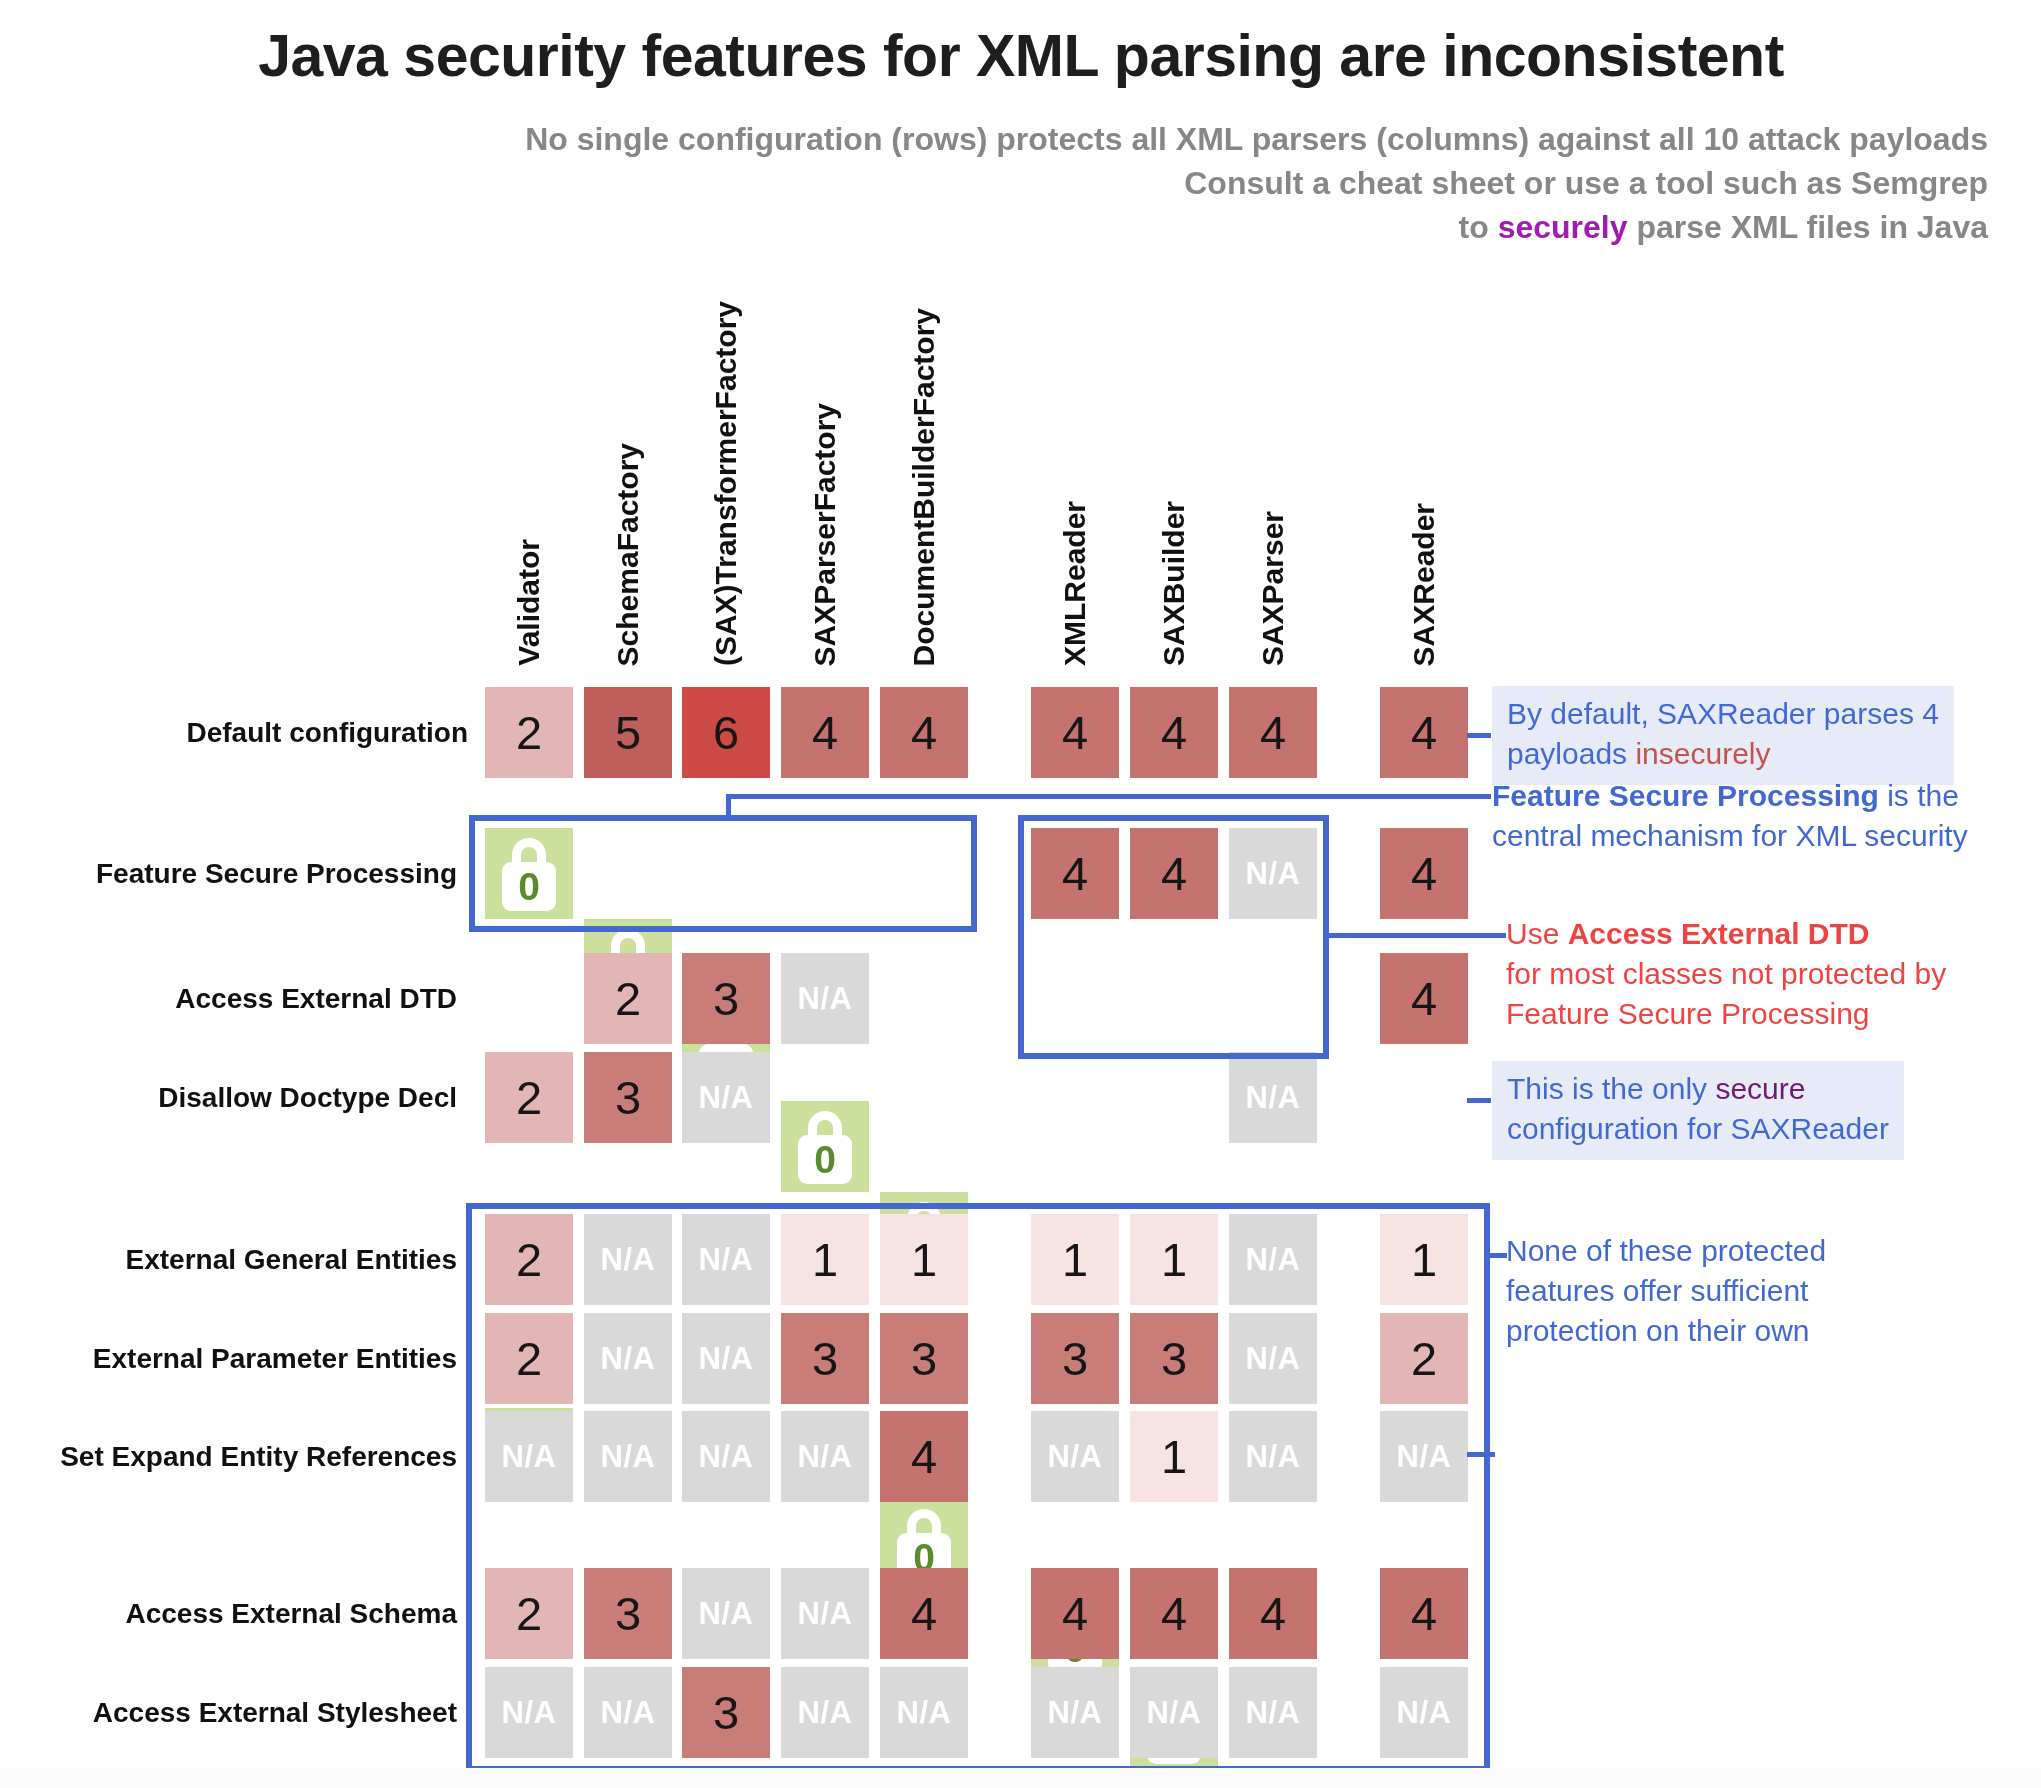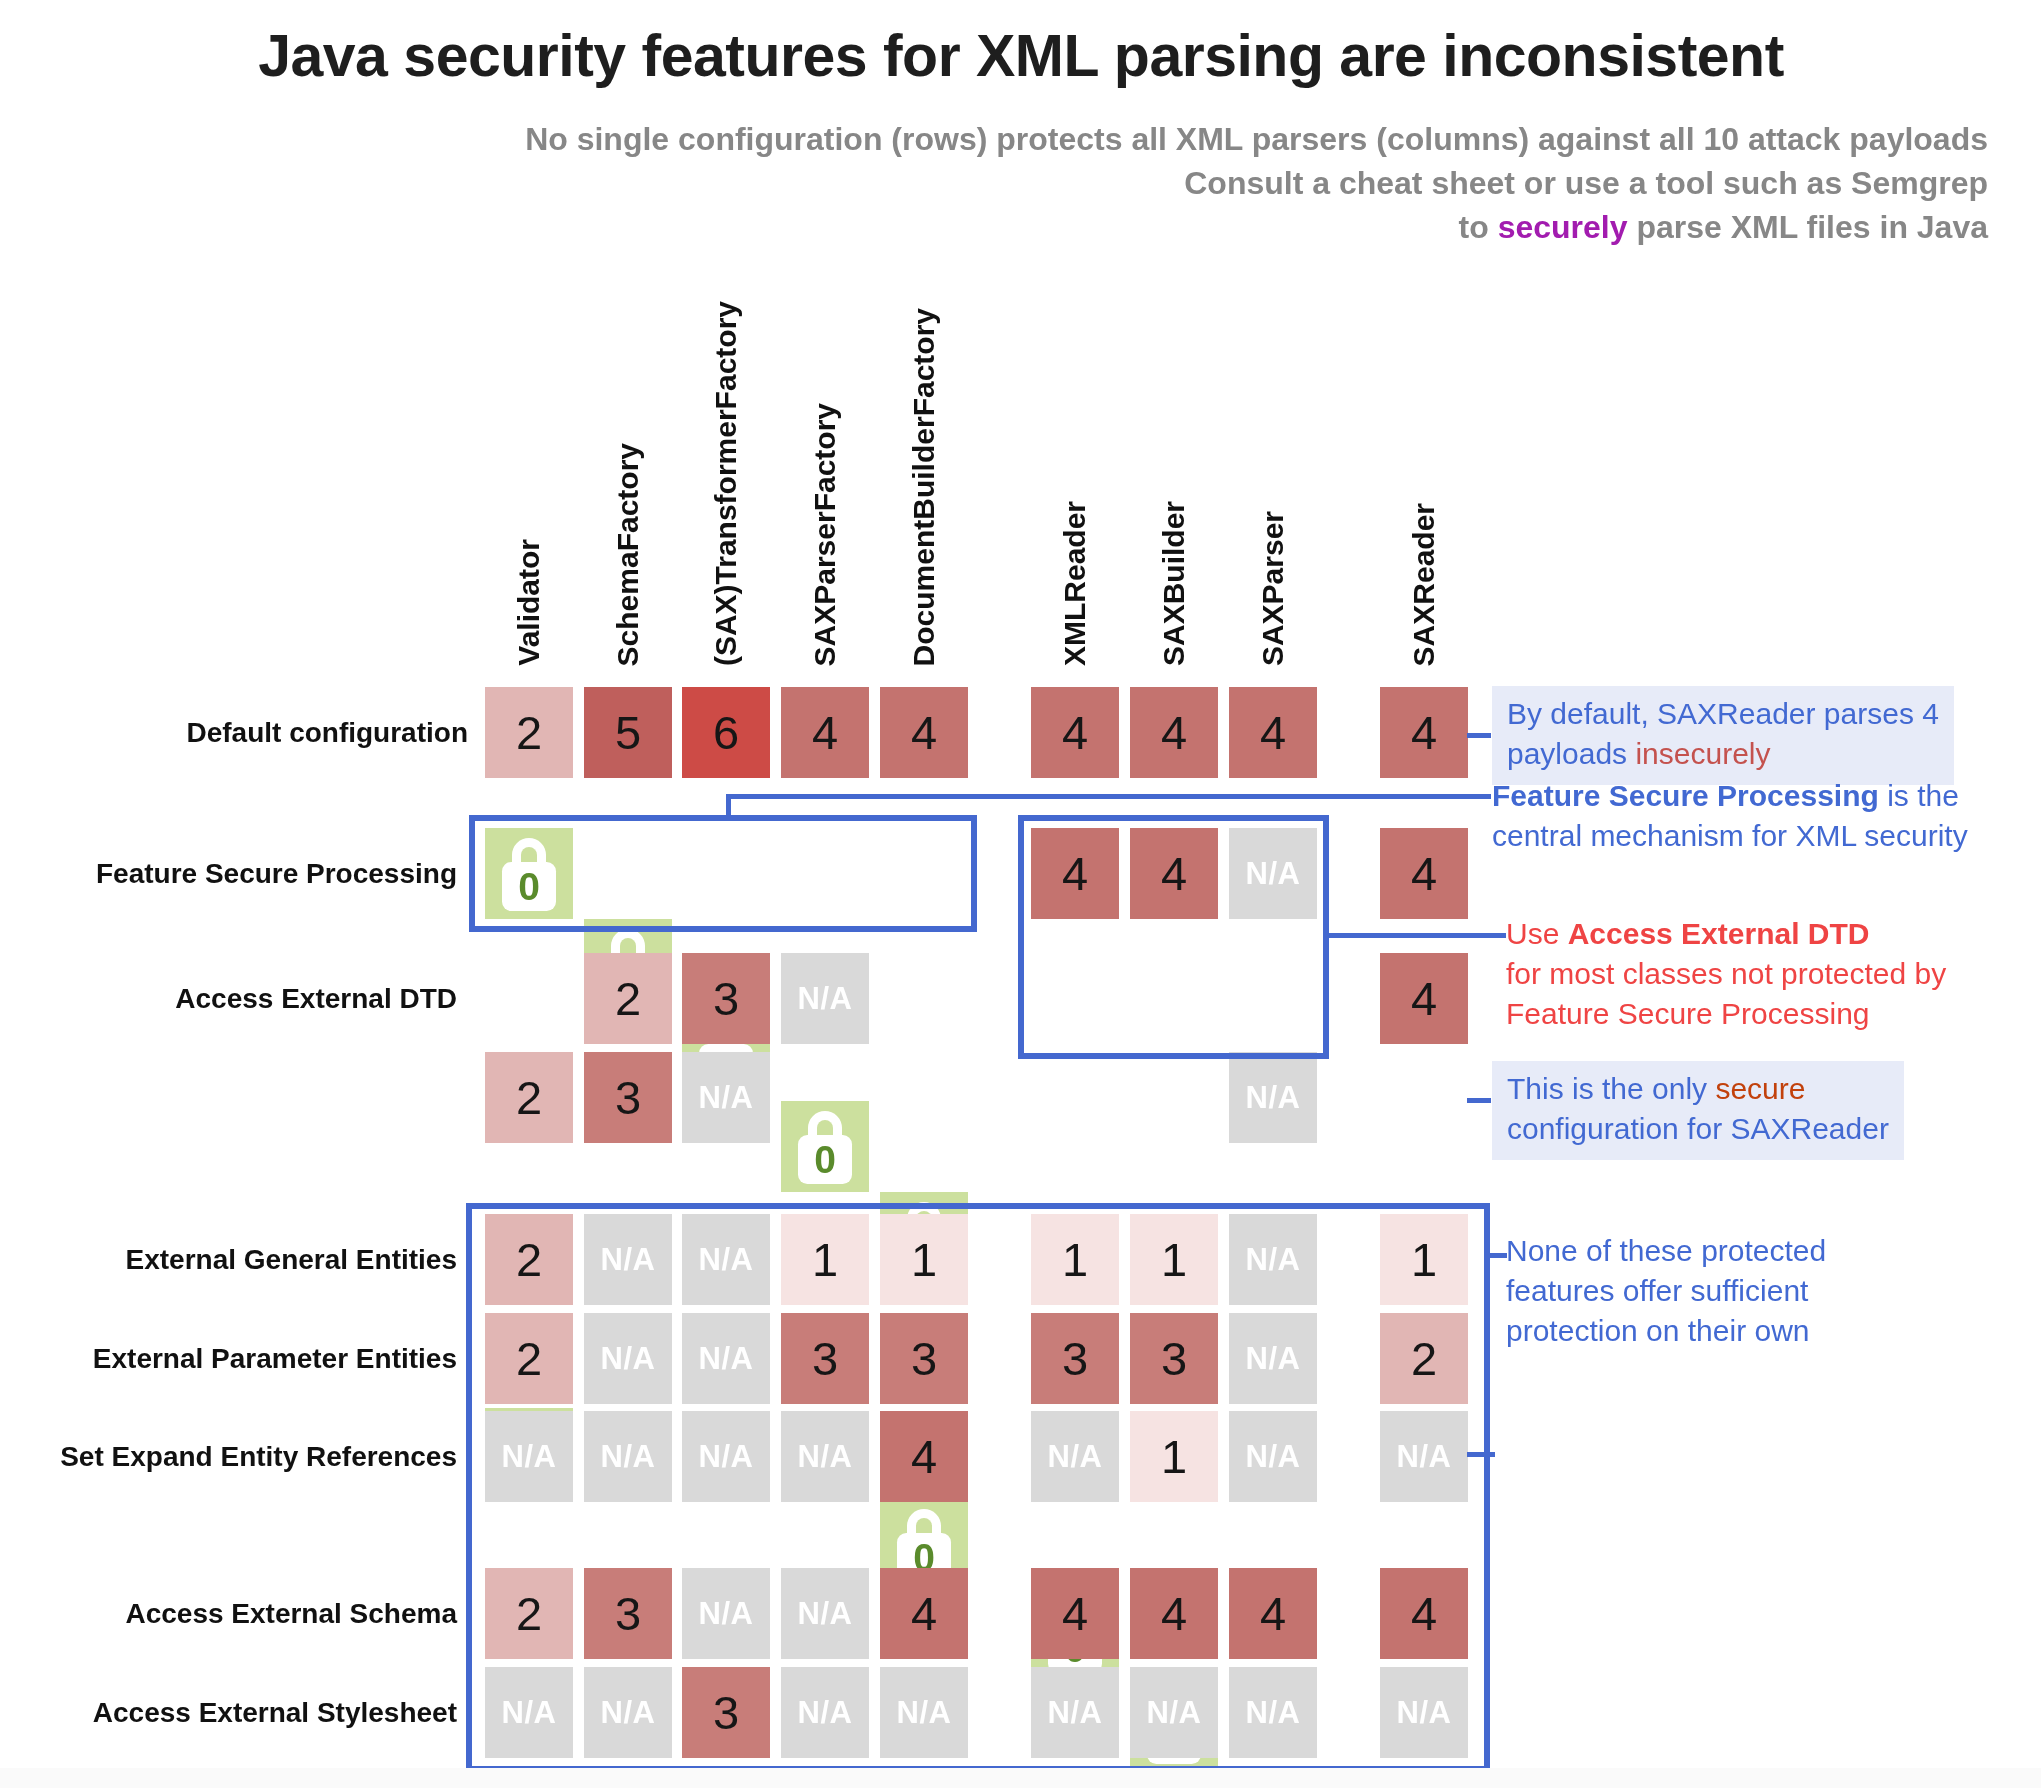--- a/index.html
+++ b/index.html
@@ -177,20 +177,21 @@
       <div class="cell lockcell" style="left: 1130px; top: 953px; background: rgb(204, 224, 158);">
         <div class="shackle"></div>
         <div class="lockbody">
           <span class="lockdigit" style="color: rgb(90, 139, 44);">0</span>
         </div>
       </div>
       <div class="cell lockcell" style="left: 1229px; top: 953px; background: rgb(204, 224, 158);">
         <div class="shackle"></div>
       </div>
       <div class="cell" style="left: 1380px; top: 953px; background: rgb(196, 115, 111);">4</div>
+      <div class="rowlabel" style="top: 1052px;">Disallow Doctype Decl</div>
       <div class="cell" style="left: 485px; top: 1052px; background: rgb(225, 182, 180);">2</div>
       <div class="cell" style="left: 584px; top: 1052px; background: rgb(200, 125, 121);">3</div>
       <div class="cell na" style="left: 682px; top: 1052px; background: rgb(217, 217, 217);">N/A</div>
       <div class="cell na" style="left: 1229px; top: 1052px; background: rgb(217, 217, 217);">N/A</div>
       <div class="rowlabel" style="top: 1214px;">External General Entities</div>
       <div class="cell" style="left: 485px; top: 1214px; background: rgb(225, 182, 180);">2</div>
       <div class="cell na" style="left: 584px; top: 1214px; background: rgb(217, 217, 217);">N/A</div>
       <div class="cell na" style="left: 682px; top: 1214px; background: rgb(217, 217, 217);">N/A</div>
       <div class="cell" style="left: 781px; top: 1214px; background: rgb(246, 227, 226);">1</div>
       <div class="cell" style="left: 880px; top: 1214px; background: rgb(246, 227, 226);">1</div>
@@ -262,21 +263,21 @@
     <span>central mechanism for XML security</span>
   </div>
 
   <div class="ann" id="ann-a3" style="color: #ef4444;">
     <span>Use </span><span class="bold">Access External DTD</span><br>
     <span>for most classes not protected by</span><br>
     <span>Feature Secure Processing</span>
   </div>
 
   <div class="ann panel" id="ann-a4" style="color: rgb(66, 105, 210); background: rgb(231, 235, 248);">
-    <span>This is the only </span><span style="color: #c2410c;">secure</span><br>
+    <span>This is the only </span><span style="color: #701a75;">secure</span><br>
     <span>configuration for SAXReader</span>
   </div>
 
   <div class="ann" id="ann-a5" style="color: rgb(66, 105, 210);">
     <span>None of these protected</span><br>
     <span>features offer sufficient</span><br>
     <span>protection on their own</span>
   </div>
 
 

